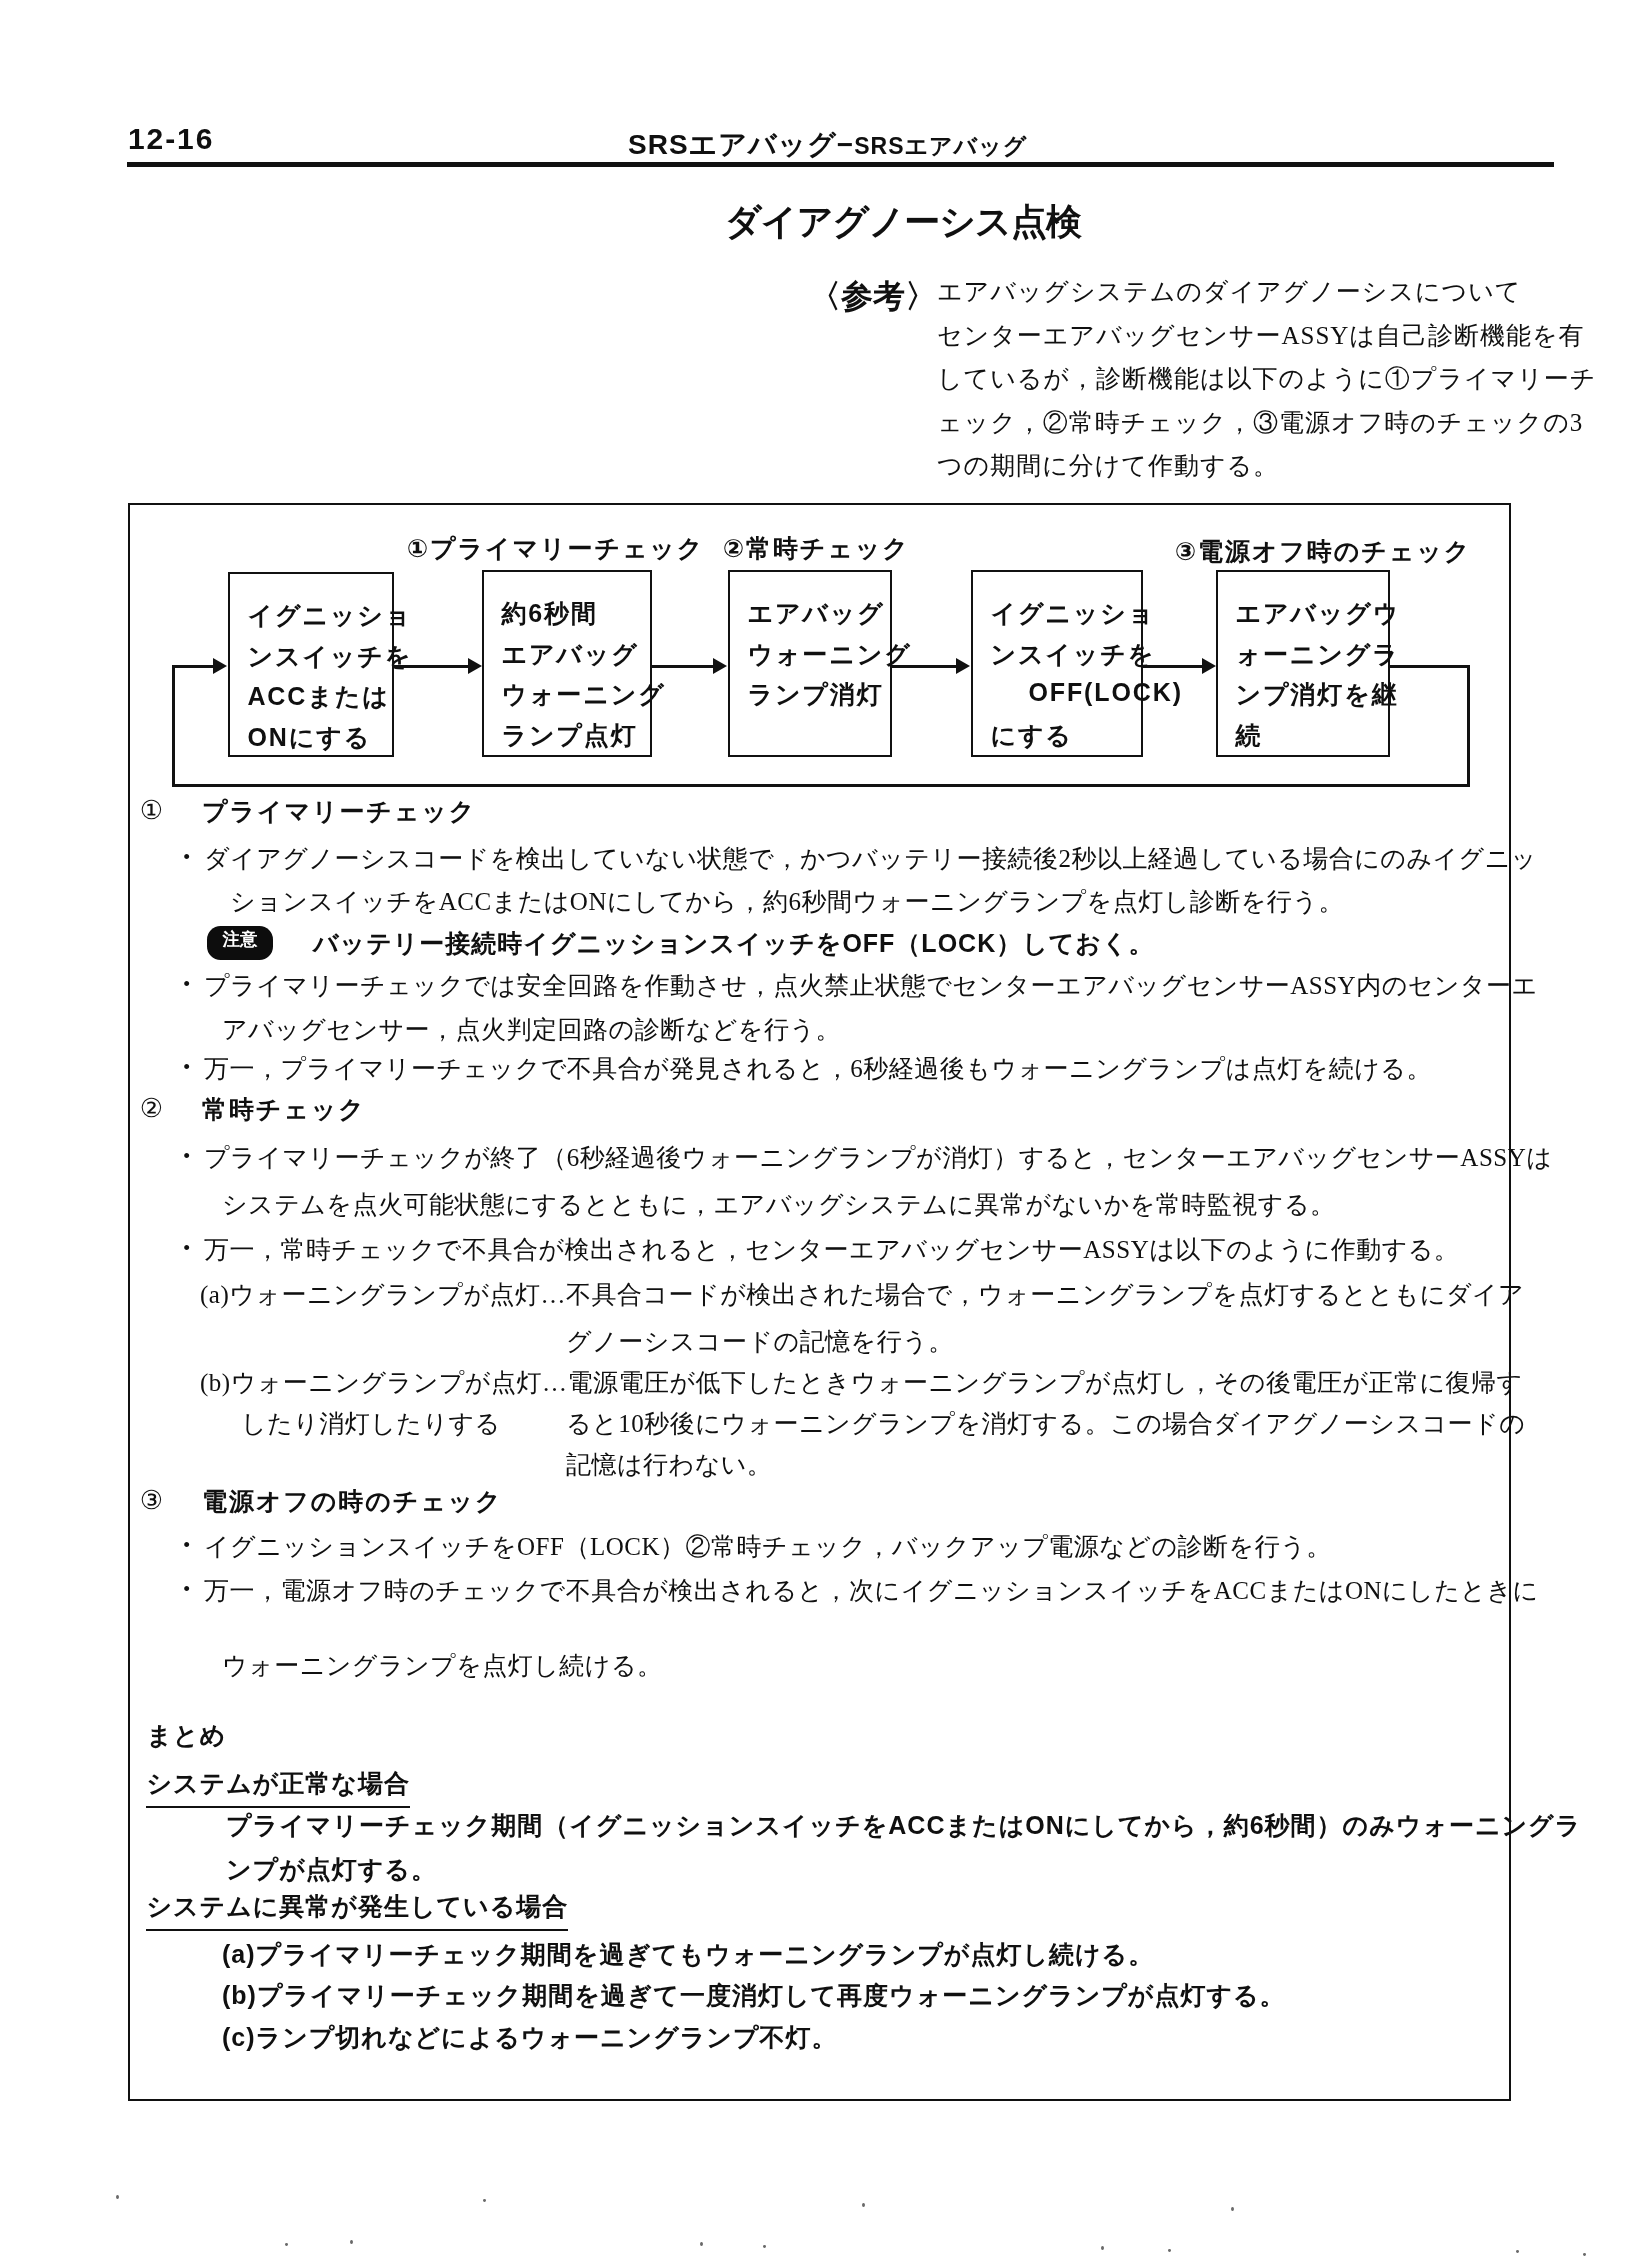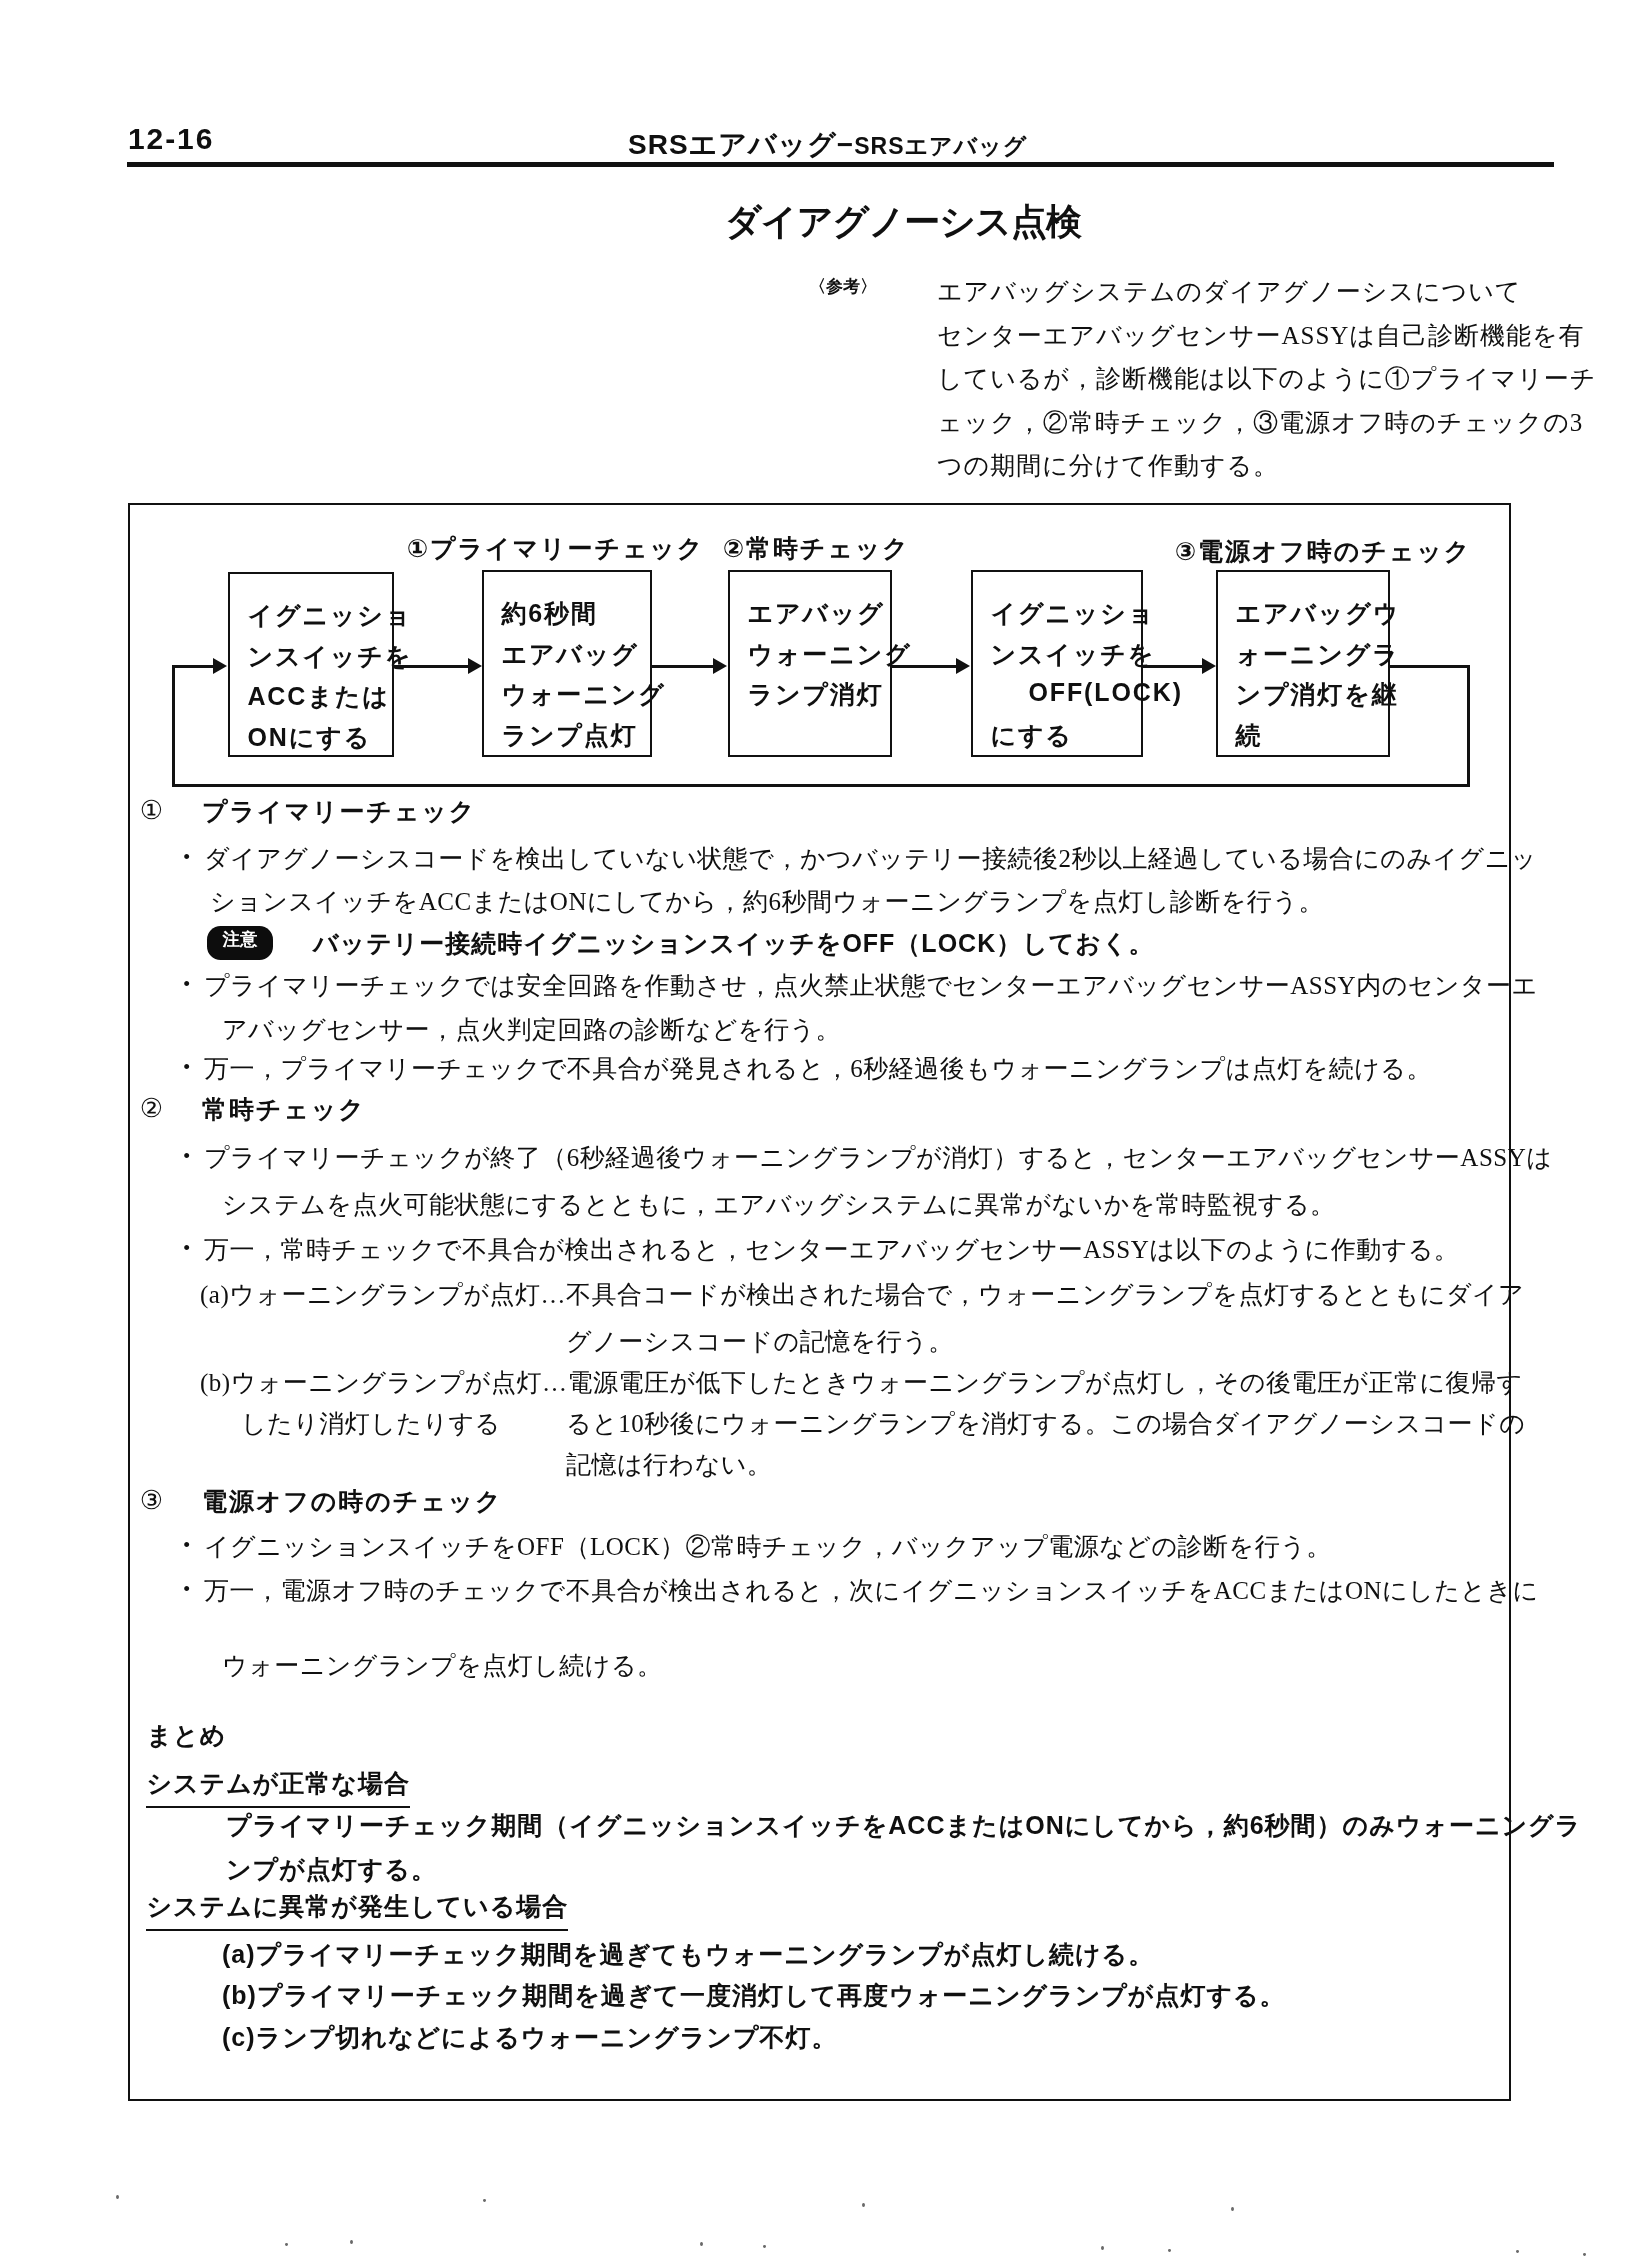--- a/index.html
+++ b/index.html
@@ -13,21 +13,21 @@
   .serif{font-family:"Liberation Serif","DejaVu Serif",serif;}
   .b{font-weight:bold;}
   
   .hdr-num{left:128px;top:122px;font-size:30px;letter-spacing:1.9px;}
   .hdr-title{left:628px;top:126px;}
   .hdr-title .t1{font-size:28px;font-weight:bold;letter-spacing:1px;}
   .hdr-title .t2{font-size:23px;font-weight:bold;letter-spacing:1px;}
   .hdr-rule{left:127px;top:162px;width:1427px;height:4.8px;background:#111;}
   .doc-title{left:725px;top:198px;font-size:36px;letter-spacing:-1px;}
   
-  .ref-label{left:809px;top:275px;font-size:17px;}
+  .ref-label{left:809px;top:275px;font-size:32px;}
   .ref-line{font-size:25px;letter-spacing:1px;left:937px;}
   
   .frame{position:absolute;left:128px;top:503px;width:1383px;height:1598px;border:2.9px solid #111;box-sizing:border-box;}
   
   .flabel{font-size:25px;letter-spacing:1.9px;}
   .fbox{position:absolute;border:2.9px solid #111;box-sizing:border-box;background:#fff;}
   .fbox .bl{position:absolute;left:17.4px;white-space:nowrap;font-size:25px;font-weight:bold;letter-spacing:1.9px;
             font-family:"Liberation Sans","DejaVu Sans",sans-serif;}
   .hline{position:absolute;height:2.9px;background:#111;}
   .vline{position:absolute;width:2.9px;background:#111;}
@@ -114,21 +114,21 @@
 
     <div class="hline" style="left:1260px;top:160px;width:80px;"></div>
     <div class="vline" style="left:1337px;top:160px;height:122px;"></div>
     <div class="hline" style="left:42px;top:279px;width:1298px;"></div>
     <div class="vline" style="left:42px;top:160px;height:122px;"></div>
 
     <div class="ln num" style="left:9.7px;top:290px;">①</div>
     <div class="ln head" style="left:72px;top:290px;">プライマリーチェック</div>
     <div class="ln bullet" style="left:53px;top:340px;">•</div>
     <div class="ln body" style="left:74px;top:337px;">ダイアグノーシスコードを検出していない状態で，かつバッテリー接続後2秒以上経過している場合にのみイグニッ</div>
-    <div class="ln body" style="left:80px;top:380px;">ションスイッチをACCまたはONにしてから，約6秒間ウォーニングランプを点灯し診断を行う。</div>
+    <div class="ln body" style="left:100px;top:380px;">ションスイッチをACCまたはONにしてから，約6秒間ウォーニングランプを点灯し診断を行う。</div>
     <div class="note-badge" style="left:77px;top:421px;">注意</div>
     <div class="ln gbold" style="left:183px;top:422px;">バッテリー接続時イグニッションスイッチをOFF（LOCK）しておく。</div>
     <div class="ln bullet" style="left:53px;top:467px;">•</div>
     <div class="ln body" style="left:74px;top:464px;">プライマリーチェックでは安全回路を作動させ，点火禁止状態でセンターエアバッグセンサーASSY内のセンターエ</div>
     <div class="ln body" style="left:92px;top:508px;">アバッグセンサー，点火判定回路の診断などを行う。</div>
     <div class="ln bullet" style="left:53px;top:550px;">•</div>
     <div class="ln body" style="left:74px;top:547px;">万一，プライマリーチェックで不具合が発見されると，6秒経過後もウォーニングランプは点灯を続ける。</div>
 
     <div class="ln num" style="left:9.7px;top:588px;">②</div>
     <div class="ln head" style="left:72px;top:588px;">常時チェック</div>

